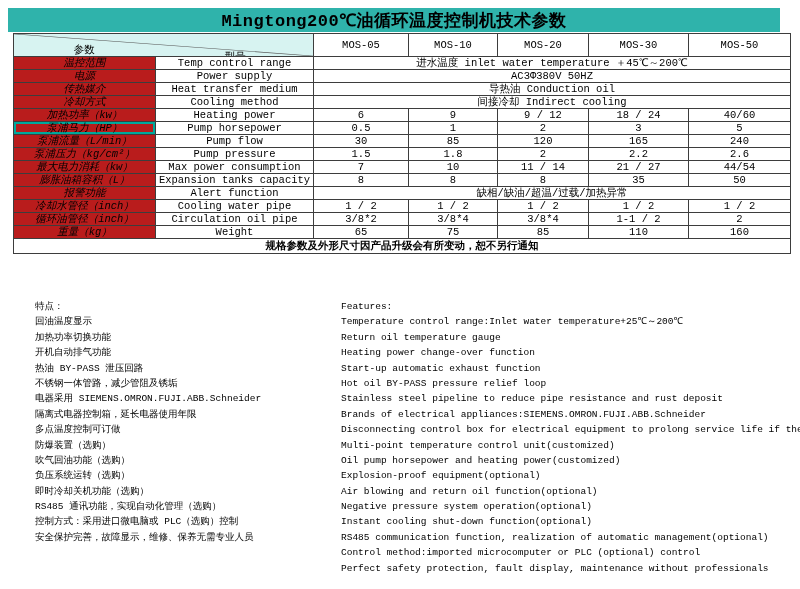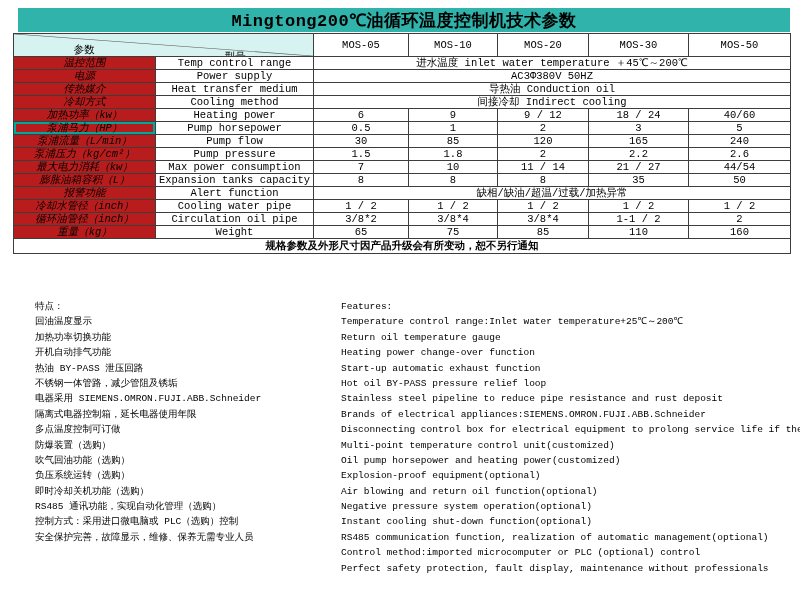--- a/index.html
+++ b/index.html
@@ -2,21 +2,21 @@
 <html><head>
 <meta charset="utf-8">
 <style>
   html,body { margin:0; padding:0; }
   body {
     width:800px; height:589px; background:#ffffff; color:#000;
     font-family:"Liberation Mono","DejaVu Sans Mono",monospace;
     position:relative; overflow:hidden;
   }
   .title-bar {
-    position:absolute; left:18px; top:8px; width:772px; height:24px;
+    position:absolute; left:8px; top:8px; width:772px; height:24px;
     background:#2fb3ab; display:flex; align-items:center; justify-content:center;
   }
   .title-bar span { font-weight:bold; font-size:17px; letter-spacing:0.5px; }
   table.spec {
     position:absolute; left:13px; top:33px; width:777px;
     border-collapse:collapse; table-layout:fixed; font-size:10.5px;
   }
   .spec td, .spec th {
     border:1px solid #3d3d3d; padding:0 1px; text-align:center;
     height:12px; line-height:12px; white-space:nowrap; overflow:hidden;

